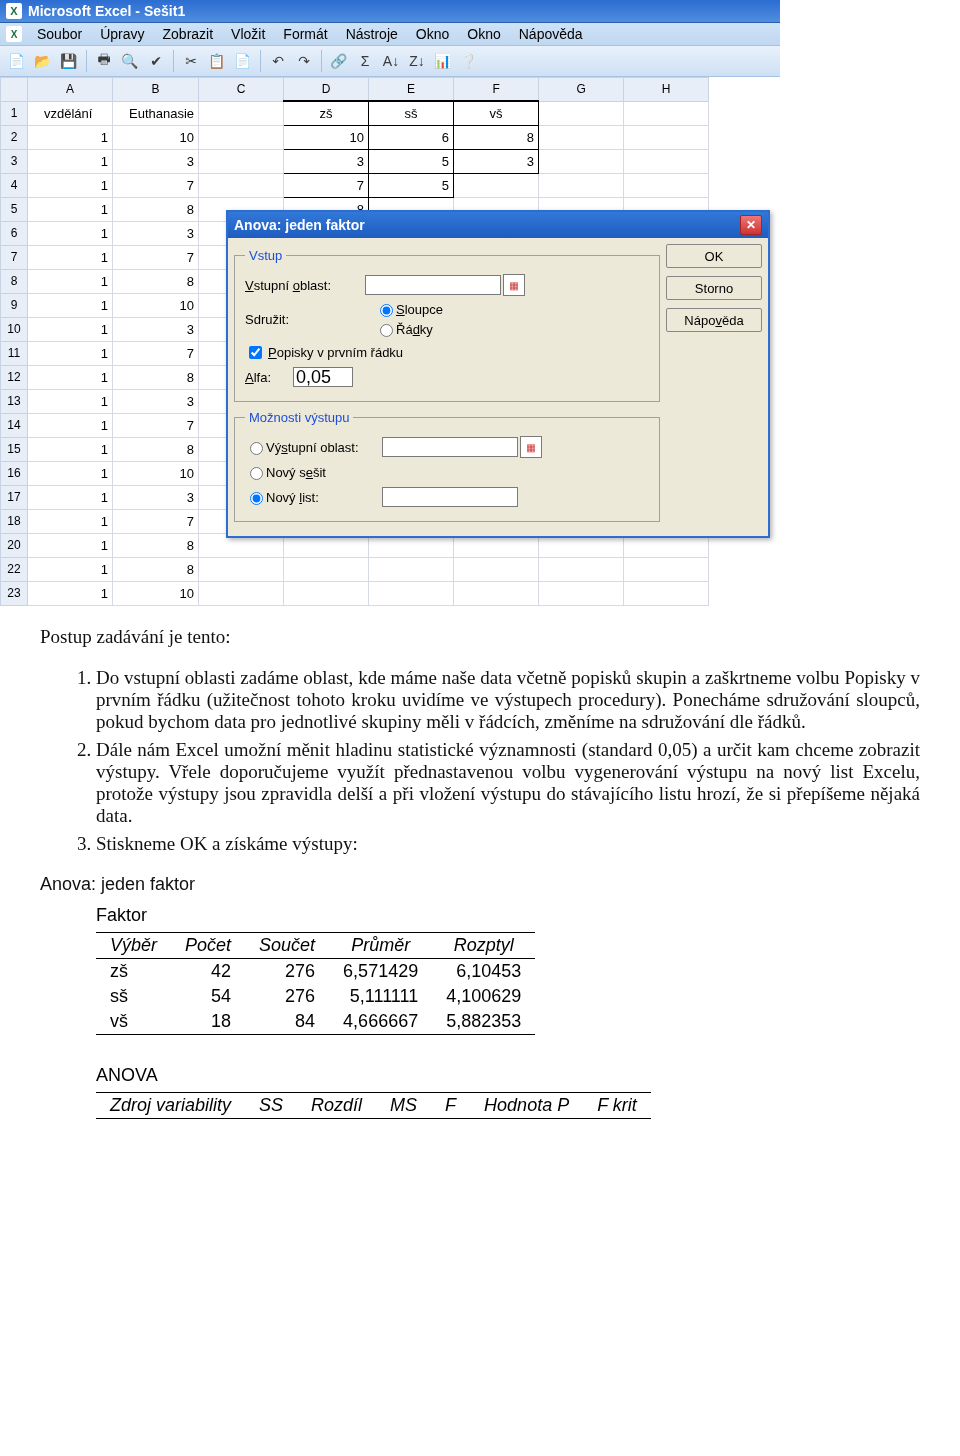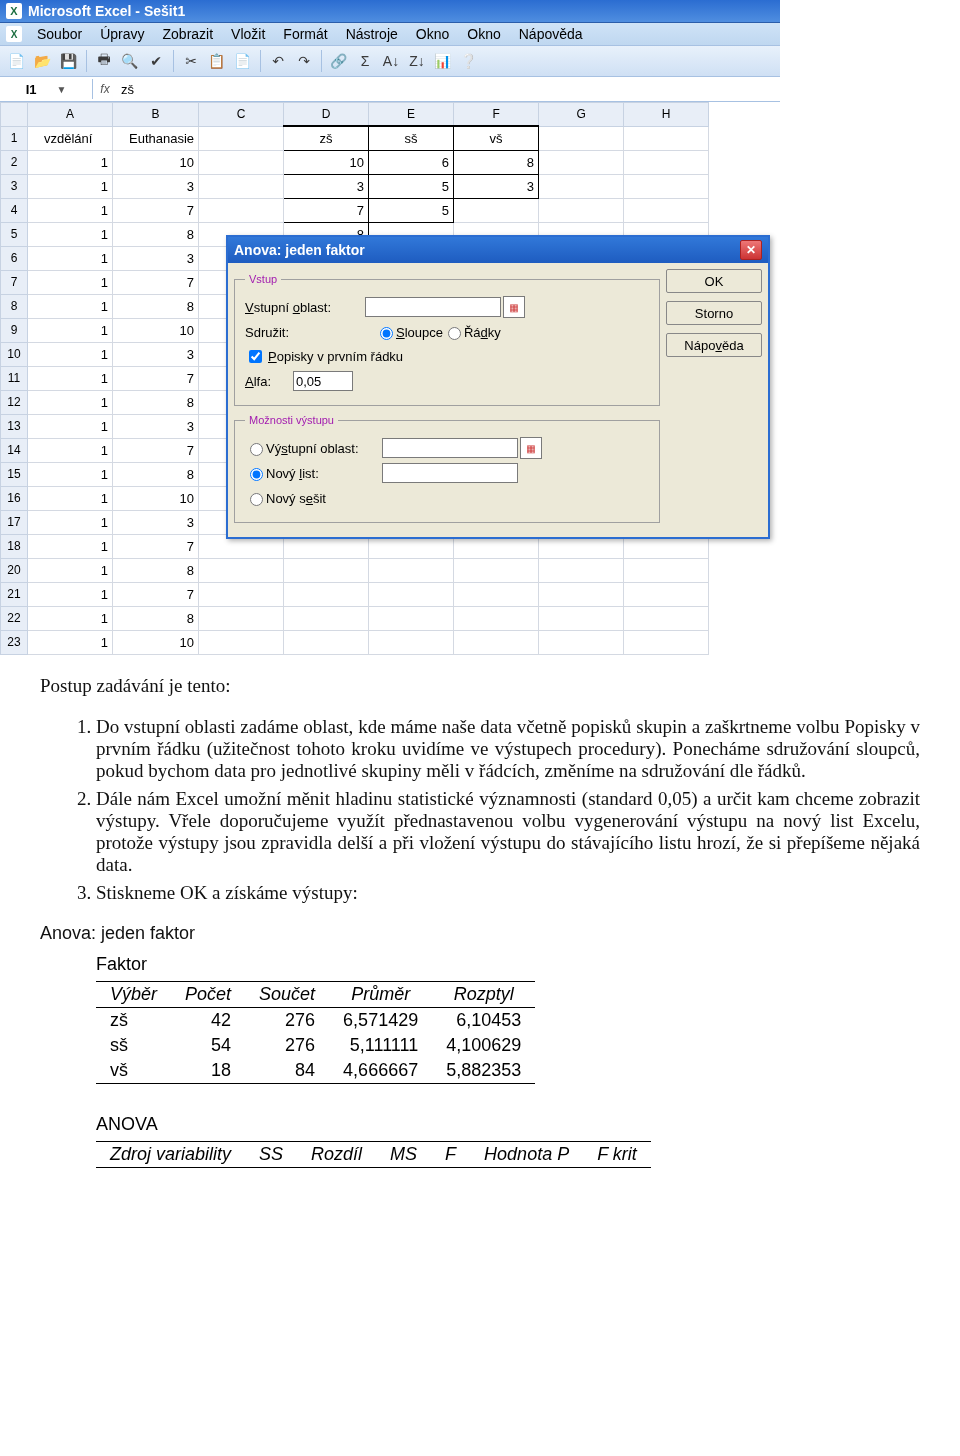--- a/index.html
+++ b/index.html
@@ -29,27 +29,27 @@
   .grid td.cell.center { text-align:center; padding:0;}
   
   .dialog { position:absolute; left:226px; top:0; width:540px; border:2px solid #2b6dd1; background:#ece9d8; box-shadow:2px 2px 5px rgba(0,0,0,.3);}
   .dialog .dlg-title { height:26px; background:linear-gradient(#3178d9,#1e5cc0); color:#fff; font-size:14px; font-weight:bold; display:flex; align-items:center; padding:0 6px; justify-content:space-between;}
   .dlg-close { width:20px; height:18px; background:linear-gradient(#e77,#c33); border:1px solid #a22; border-radius:2px; color:#fff; display:flex; align-items:center; justify-content:center; font-size:12px;}
   .dlg-body { padding:6px; display:flex;}
   .dlg-left { flex:1;}
   .dlg-right { width:96px; display:flex; flex-direction:column; gap:8px; align-items:stretch; padding-left:6px;}
   .dlg-right button { height:24px; background:#ece9d8; border:1px solid #888; border-radius:2px; font-size:13px; cursor:default;}
   fieldset { border:1px solid #a0a0a0; margin:4px 0 8px 0; padding:8px 10px 10px 10px;}
-  legend { color:#a21caf; font-size:11px; padding:0 4px;}
+  legend { color:#1d4ed8; font-size:13px; padding:0 4px;}
   .row { display:flex; align-items:center; font-size:13px; min-height:22px; margin:3px 0;}
   .row label { flex:0 0 120px;}
-  .row input[type=text] { height:18px; border:1px solid #7a7a7a; font-size:13px; padding:0 2px;}
+  .row input[type=text] { height:18px; border:1px solid #7a7a7a; font-size:18px; padding:0 2px;}
   .txt130 { width:130px;}
   .refbtn { width:20px; height:20px; border:1px solid #7a7a7a; background:#fff; margin-left:2px; display:flex; align-items:center; justify-content:center; font-size:10px; color:#c33;}
-  .radio-group { display:flex; flex-direction:row; margin-left:10px;}
+  .radio-group { display:flex; flex-direction:column; margin-left:10px;}
   .radio-group div{ display:flex; align-items:center; font-size:13px; height:20px;}
   .alfa-row input{ width:54px;}
   .chk { display:flex; align-items:center; font-size:13px; margin:4px 0;}
   .chk input { margin-right:6px;}
   .u { text-decoration:underline;}
   
   .doc { padding:20px 40px 10px 40px; font-family:"Times New Roman", serif; font-size:19px; color:#111;}
   .doc ol { padding-left:56px;}
   .doc li { text-align:justify; margin-bottom:6px;}
   .doc .anova-hdr { margin-top:14px; font-family:Arial,sans-serif; font-size:18px;}
@@ -98,28 +98,20 @@
     <span class="btn">↶</span>
     <span class="btn">↷</span>
     <span class="sep"></span>
     <span class="btn">🔗</span>
     <span class="btn">Σ</span>
     <span class="btn">A↓</span>
     <span class="btn">Z↓</span>
     <span class="btn">📊</span>
     <span class="btn">❔</span>
   </div>
-  <div class="formula-bar">
-    <div class="namebox">
-      <span>I1</span>
-      <span class="dd">▼</span>
-    </div>
-    <div class="fx">fx</div>
-    <div class="formula-input">zš</div>
-  </div>
 
   <div class="grid">
     <table>
       <tbody>
           <tr>
         <th style="width:24px"></th>
         <th>A</th>
         <th>B</th>
         <th>C</th>
         <th>D</th>
@@ -325,31 +317,20 @@
             <td class="cell"></td>
             <td class="cell"></td>
             <td class="cell"></td>
             <td class="cell"></td>
             <td class="cell"></td>
           </tr>
           <tr>
             <td class="rowhdr">20</td>
             <td class="cell">1</td>
             <td class="cell">8</td>
-            <td class="cell"></td>
-            <td class="cell"></td>
-            <td class="cell"></td>
-            <td class="cell"></td>
-            <td class="cell"></td>
-            <td class="cell"></td>
-          </tr>
-          <tr>
-            <td class="rowhdr">21</td>
-            <td class="cell">1</td>
-            <td class="cell">7</td>
             <td class="cell"></td>
             <td class="cell"></td>
             <td class="cell"></td>
             <td class="cell"></td>
             <td class="cell"></td>
             <td class="cell"></td>
           </tr>
           <tr>
             <td class="rowhdr">22</td>
             <td class="cell">1</td>
@@ -413,28 +394,28 @@
           </fieldset>
           <fieldset>
             <legend>Možnosti výstupu</legend>
             <div class="row">
                 <input type="radio" style="">
                 <span style="flex:0 0 116px">Vý<span class="u">s</span>tupní oblast:</span>
               <input type="text" class="txt130" style="">
               <span class="refbtn">▦</span>
             </div>
             <div class="row">
+                <input type="radio" style="">
+                <span>Nový s<span class="u">e</span>šit</span>
+              </div>
+            <div class="row">
                 <input type="radio" checked="" style="">
                 <span style="flex:0 0 116px">Nový <span class="u">l</span>ist:</span>
               <input type="text" class="txt130" style="">
             </div>
-            <div class="row">
-                <input type="radio" style="">
-                <span>Nový s<span class="u">e</span>šit</span>
-              </div>
           </fieldset>
         </div>
         <div class="dlg-right">
           <button>OK</button>
           <button>Storno</button>
           <button>Nápo<span class="u">v</span>ěda</button>
         </div>
       </div>
     </div>
   </div>

